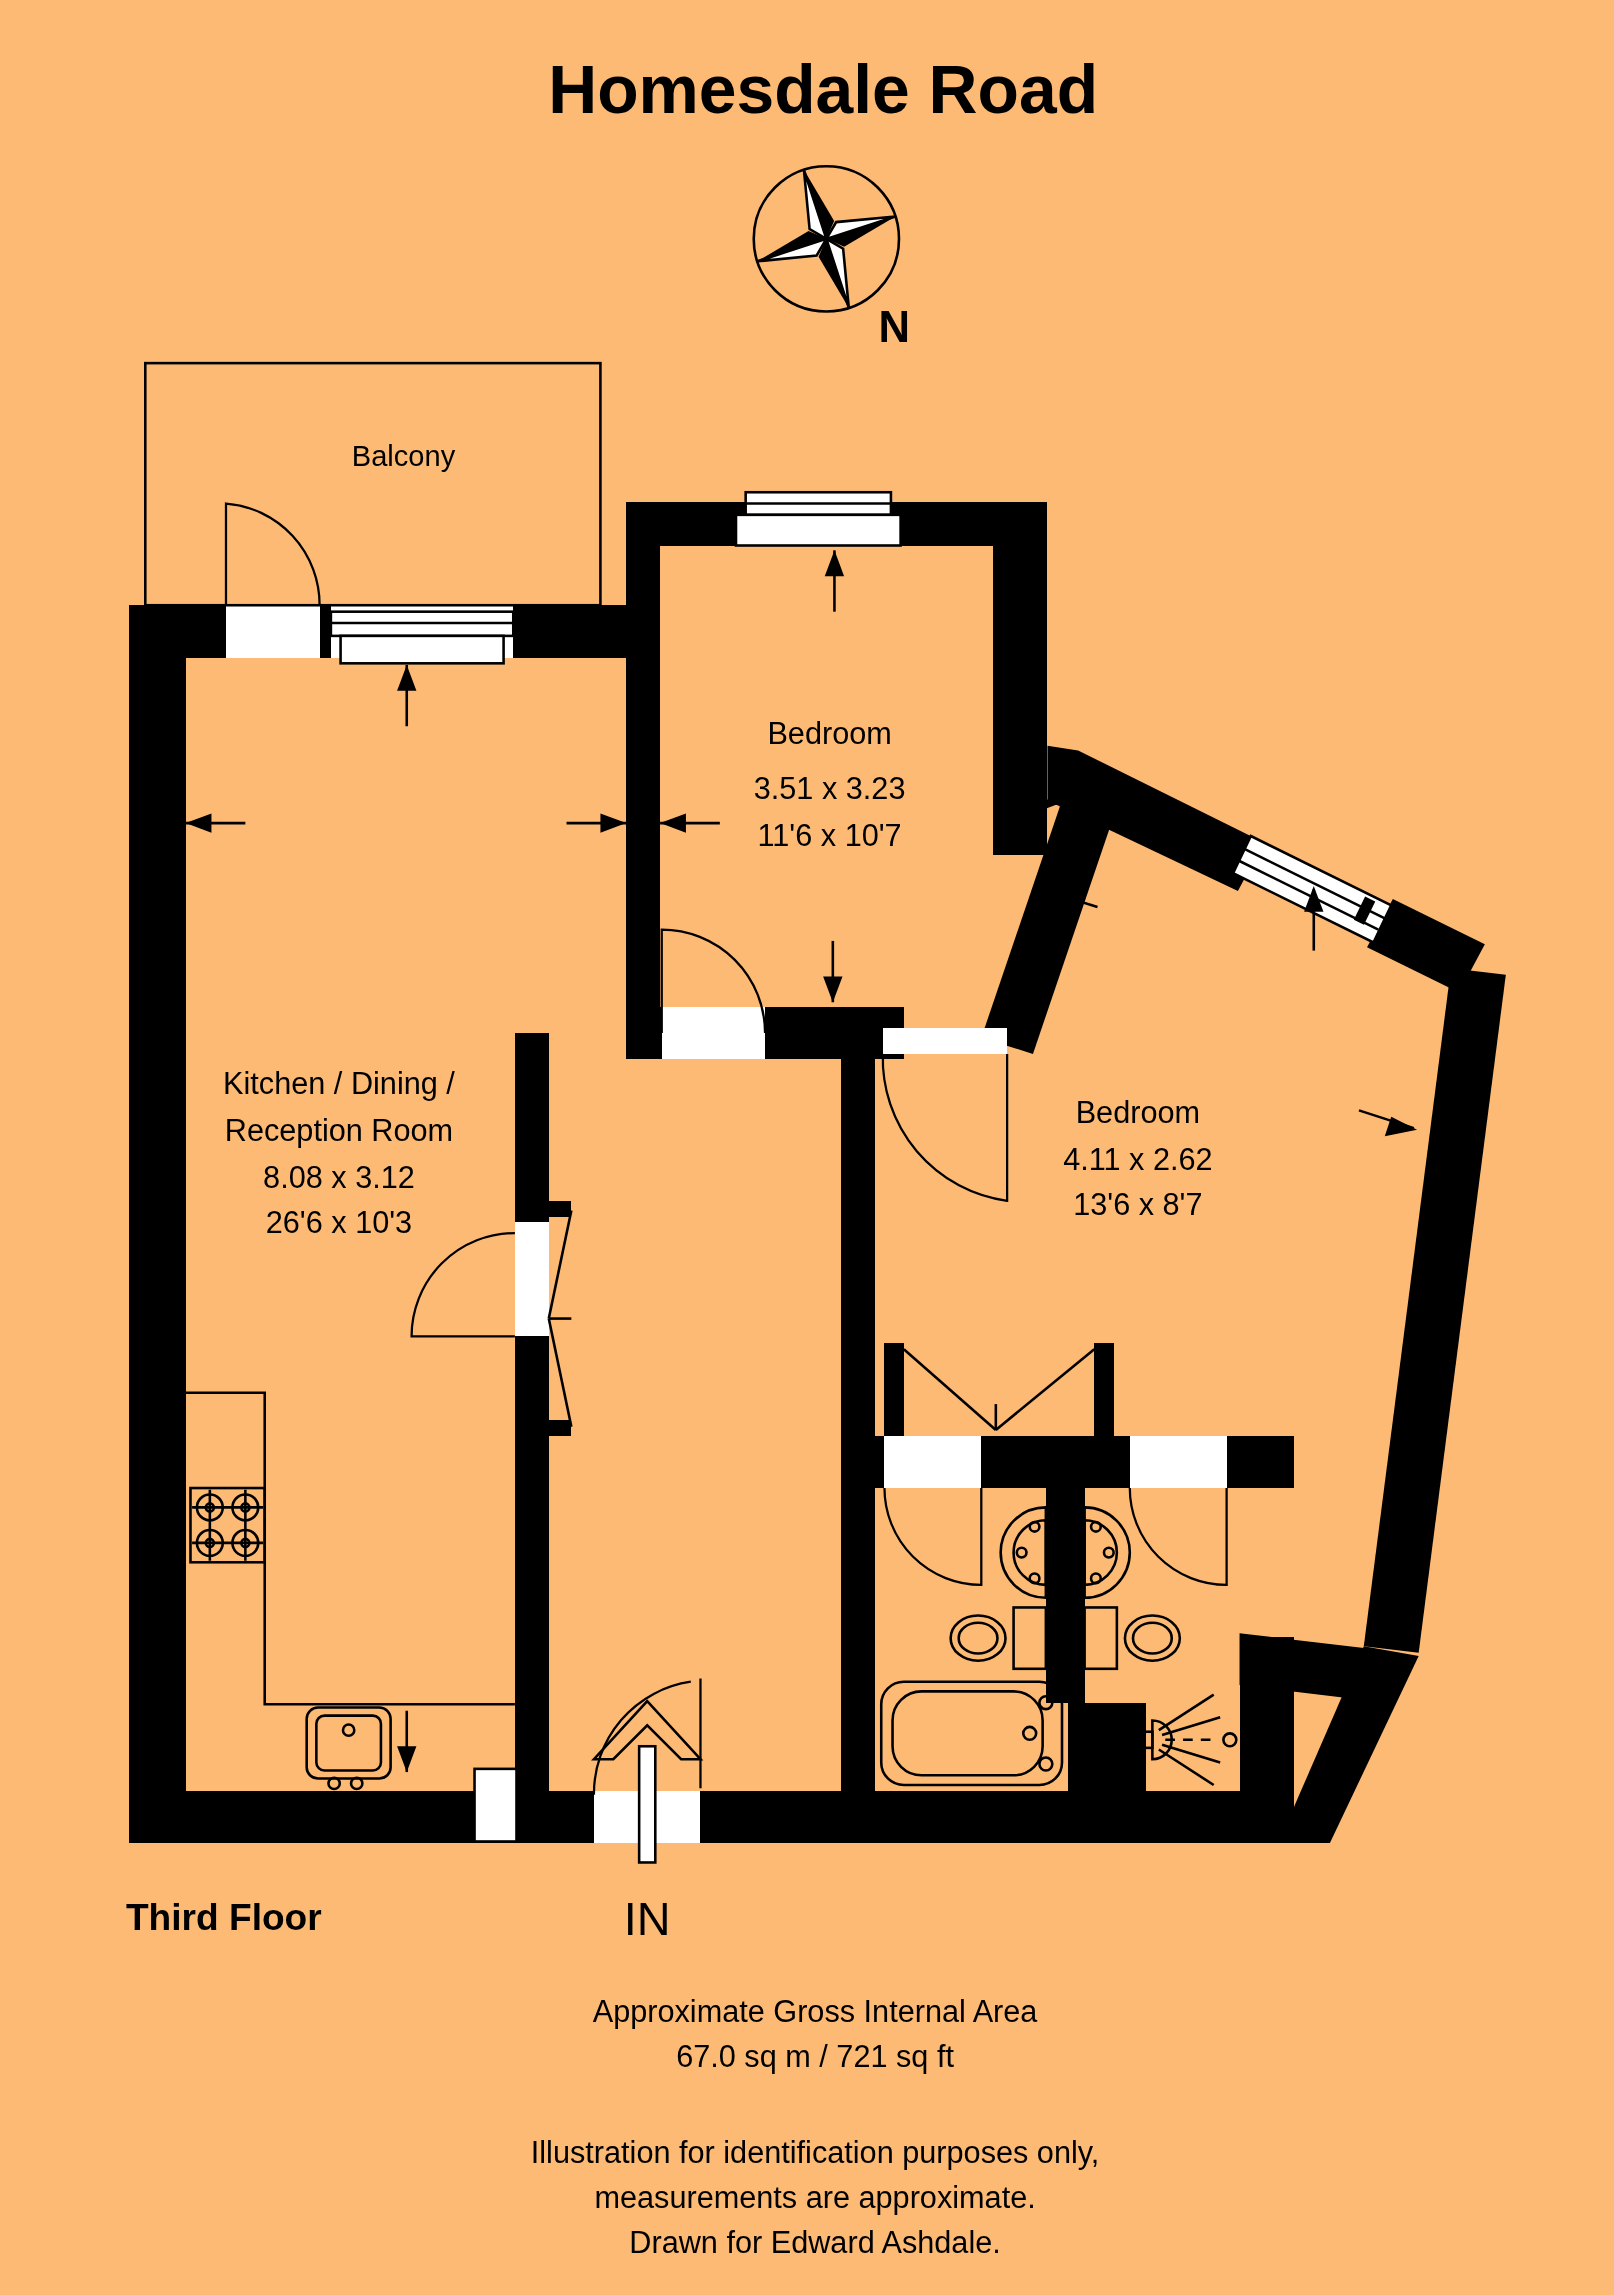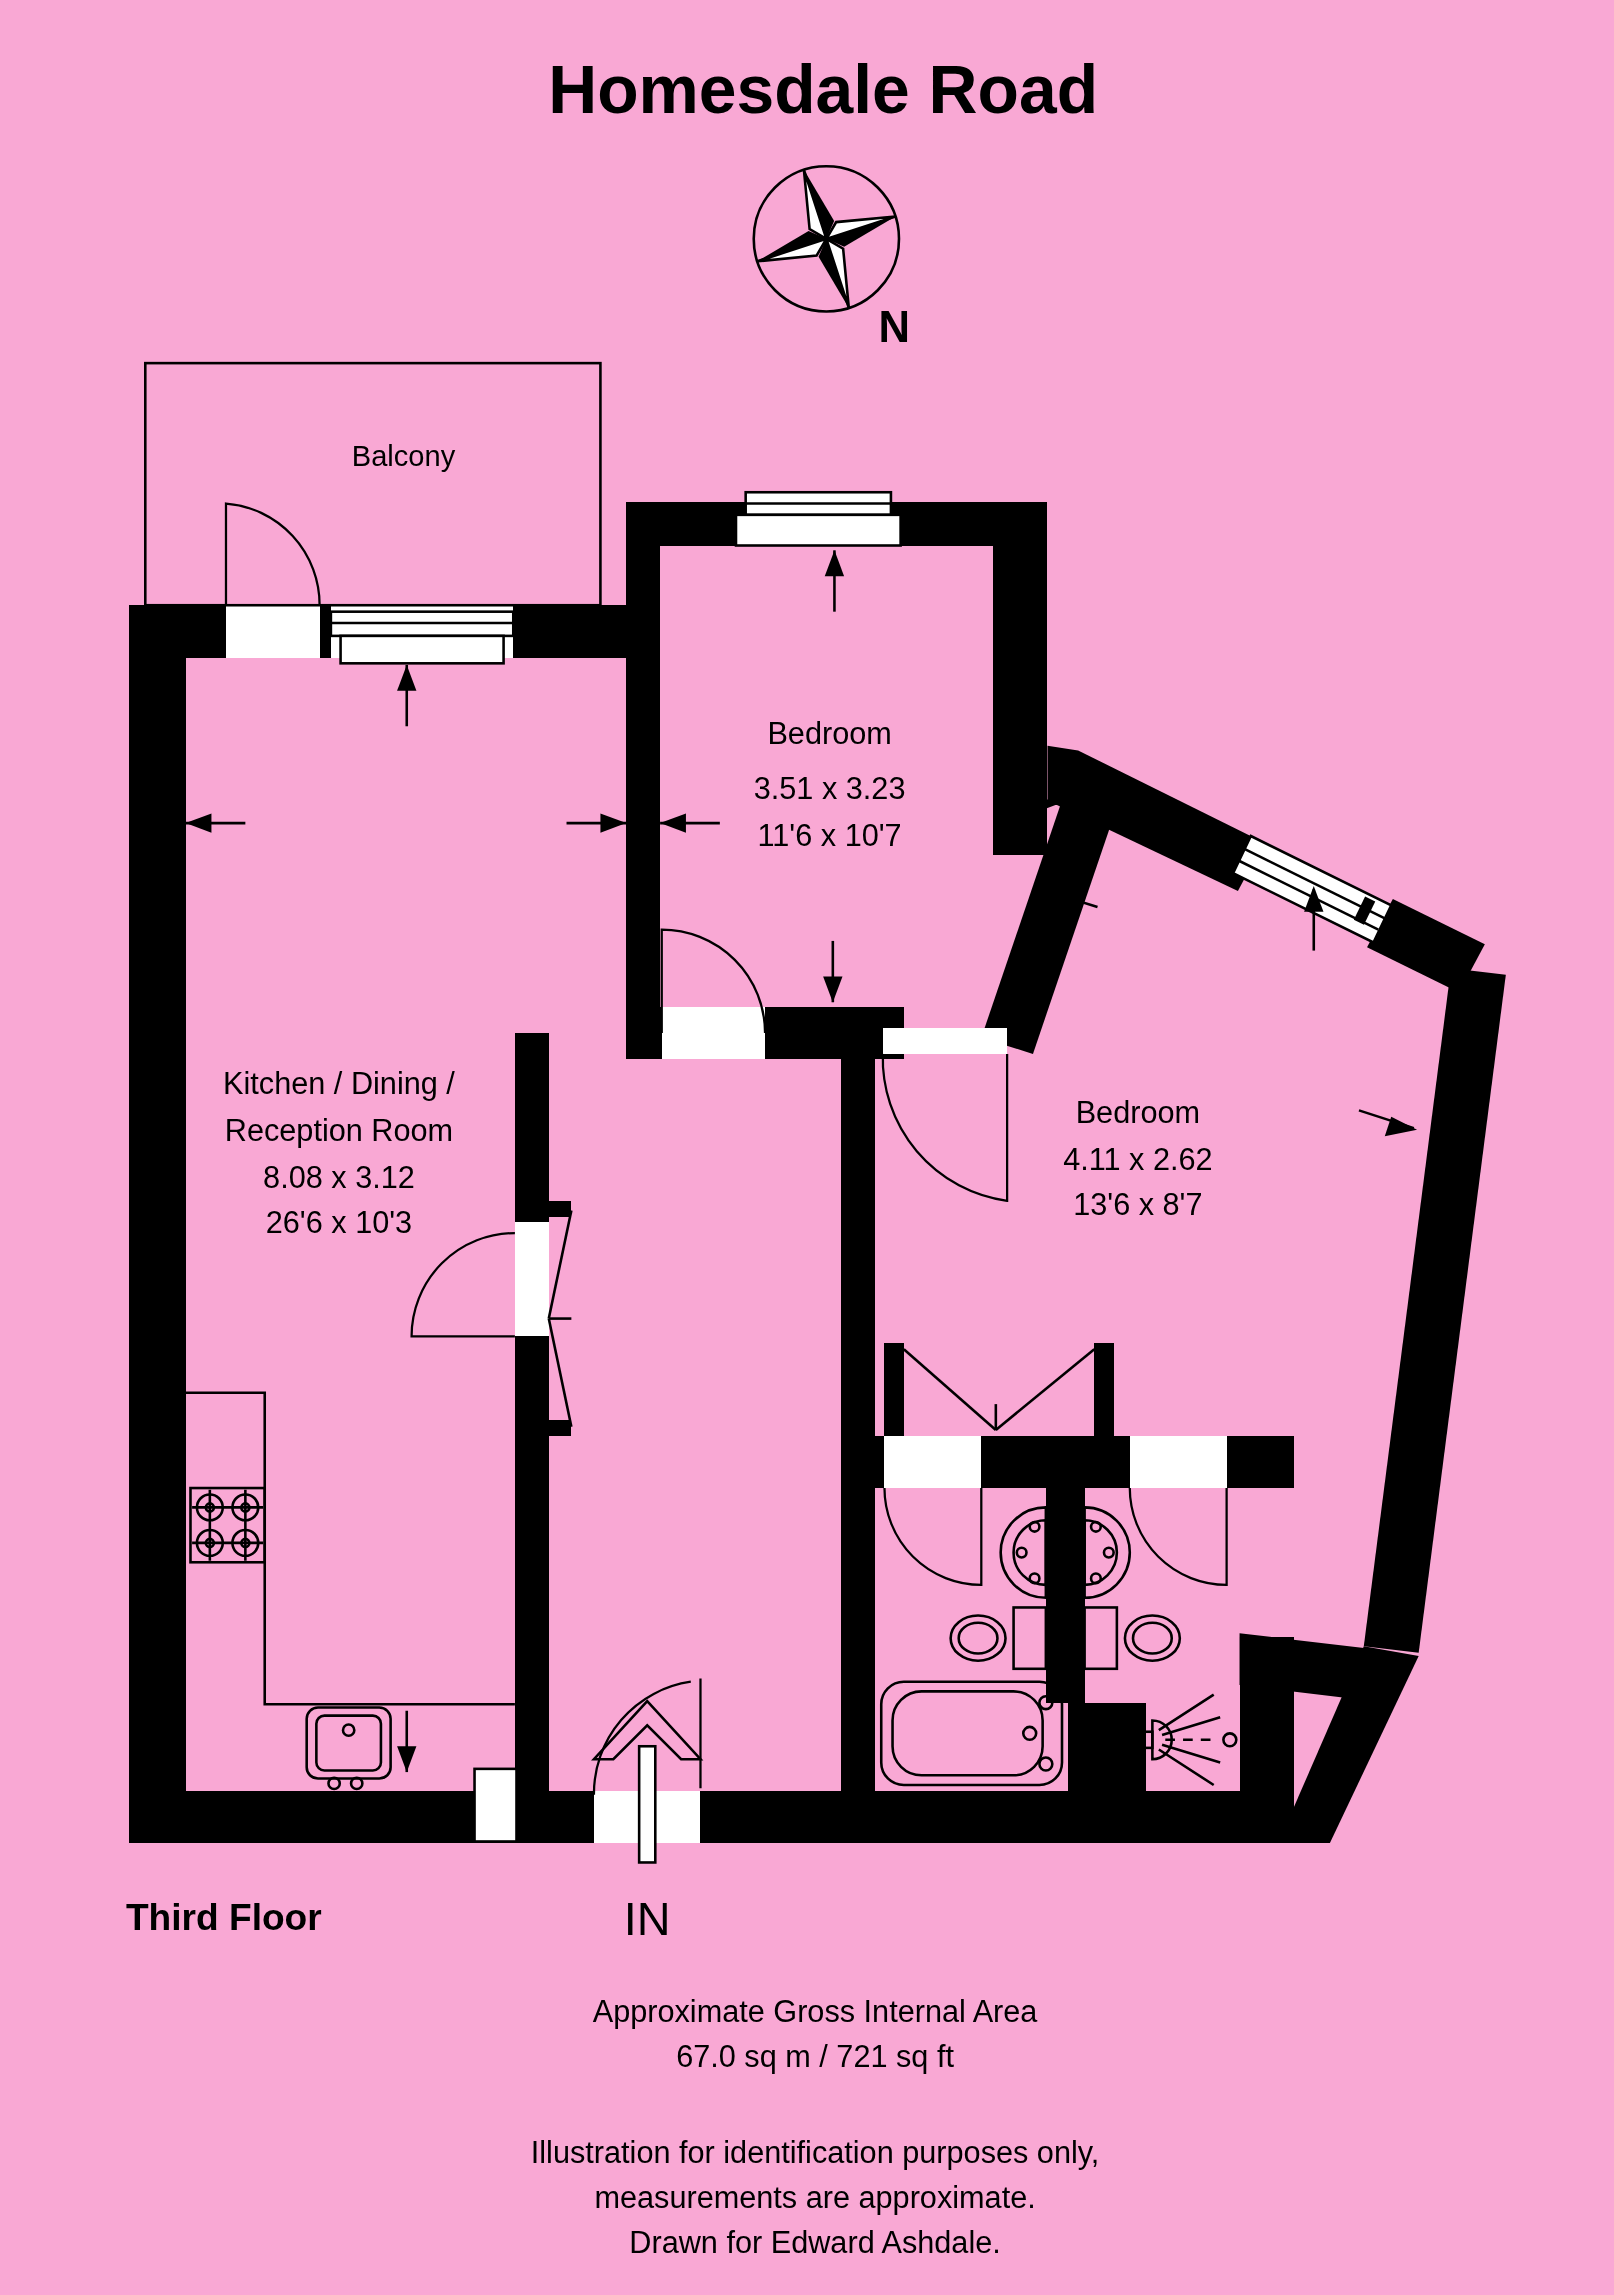--- a/index.html
+++ b/index.html
@@ -1,17 +1,17 @@
 <!DOCTYPE html>
 <html style="font-size:13px"><head>
 <meta charset="utf-8">
 <style>
   html,body{margin:0;padding:0;background:#ffffff;}
   body{font-family:"Liberation Sans","DejaVu Sans",sans-serif;}
-  .page{width:1614px;height:2295px;background:#f9a8d4;overflow:hidden;}
+  .page{width:1614px;height:2295px;background:#fdba74;overflow:hidden;}
   svg{display:block;}
   text{fill:#000;}
   .wall{fill:#000;shape-rendering:crispEdges;}
   .wallp{fill:#000;}
   .cut{fill:#fff;shape-rendering:crispEdges;}
   .thin{fill:none;stroke:#000;stroke-width:1.6;}
   .thinw{fill:#fff;stroke:#000;stroke-width:1.6;}
   .arc{fill:none;stroke:#000;stroke-width:1.4;}
   .dimline{stroke:#000;stroke-width:1.6;}
   .dimhead{fill:#000;}

